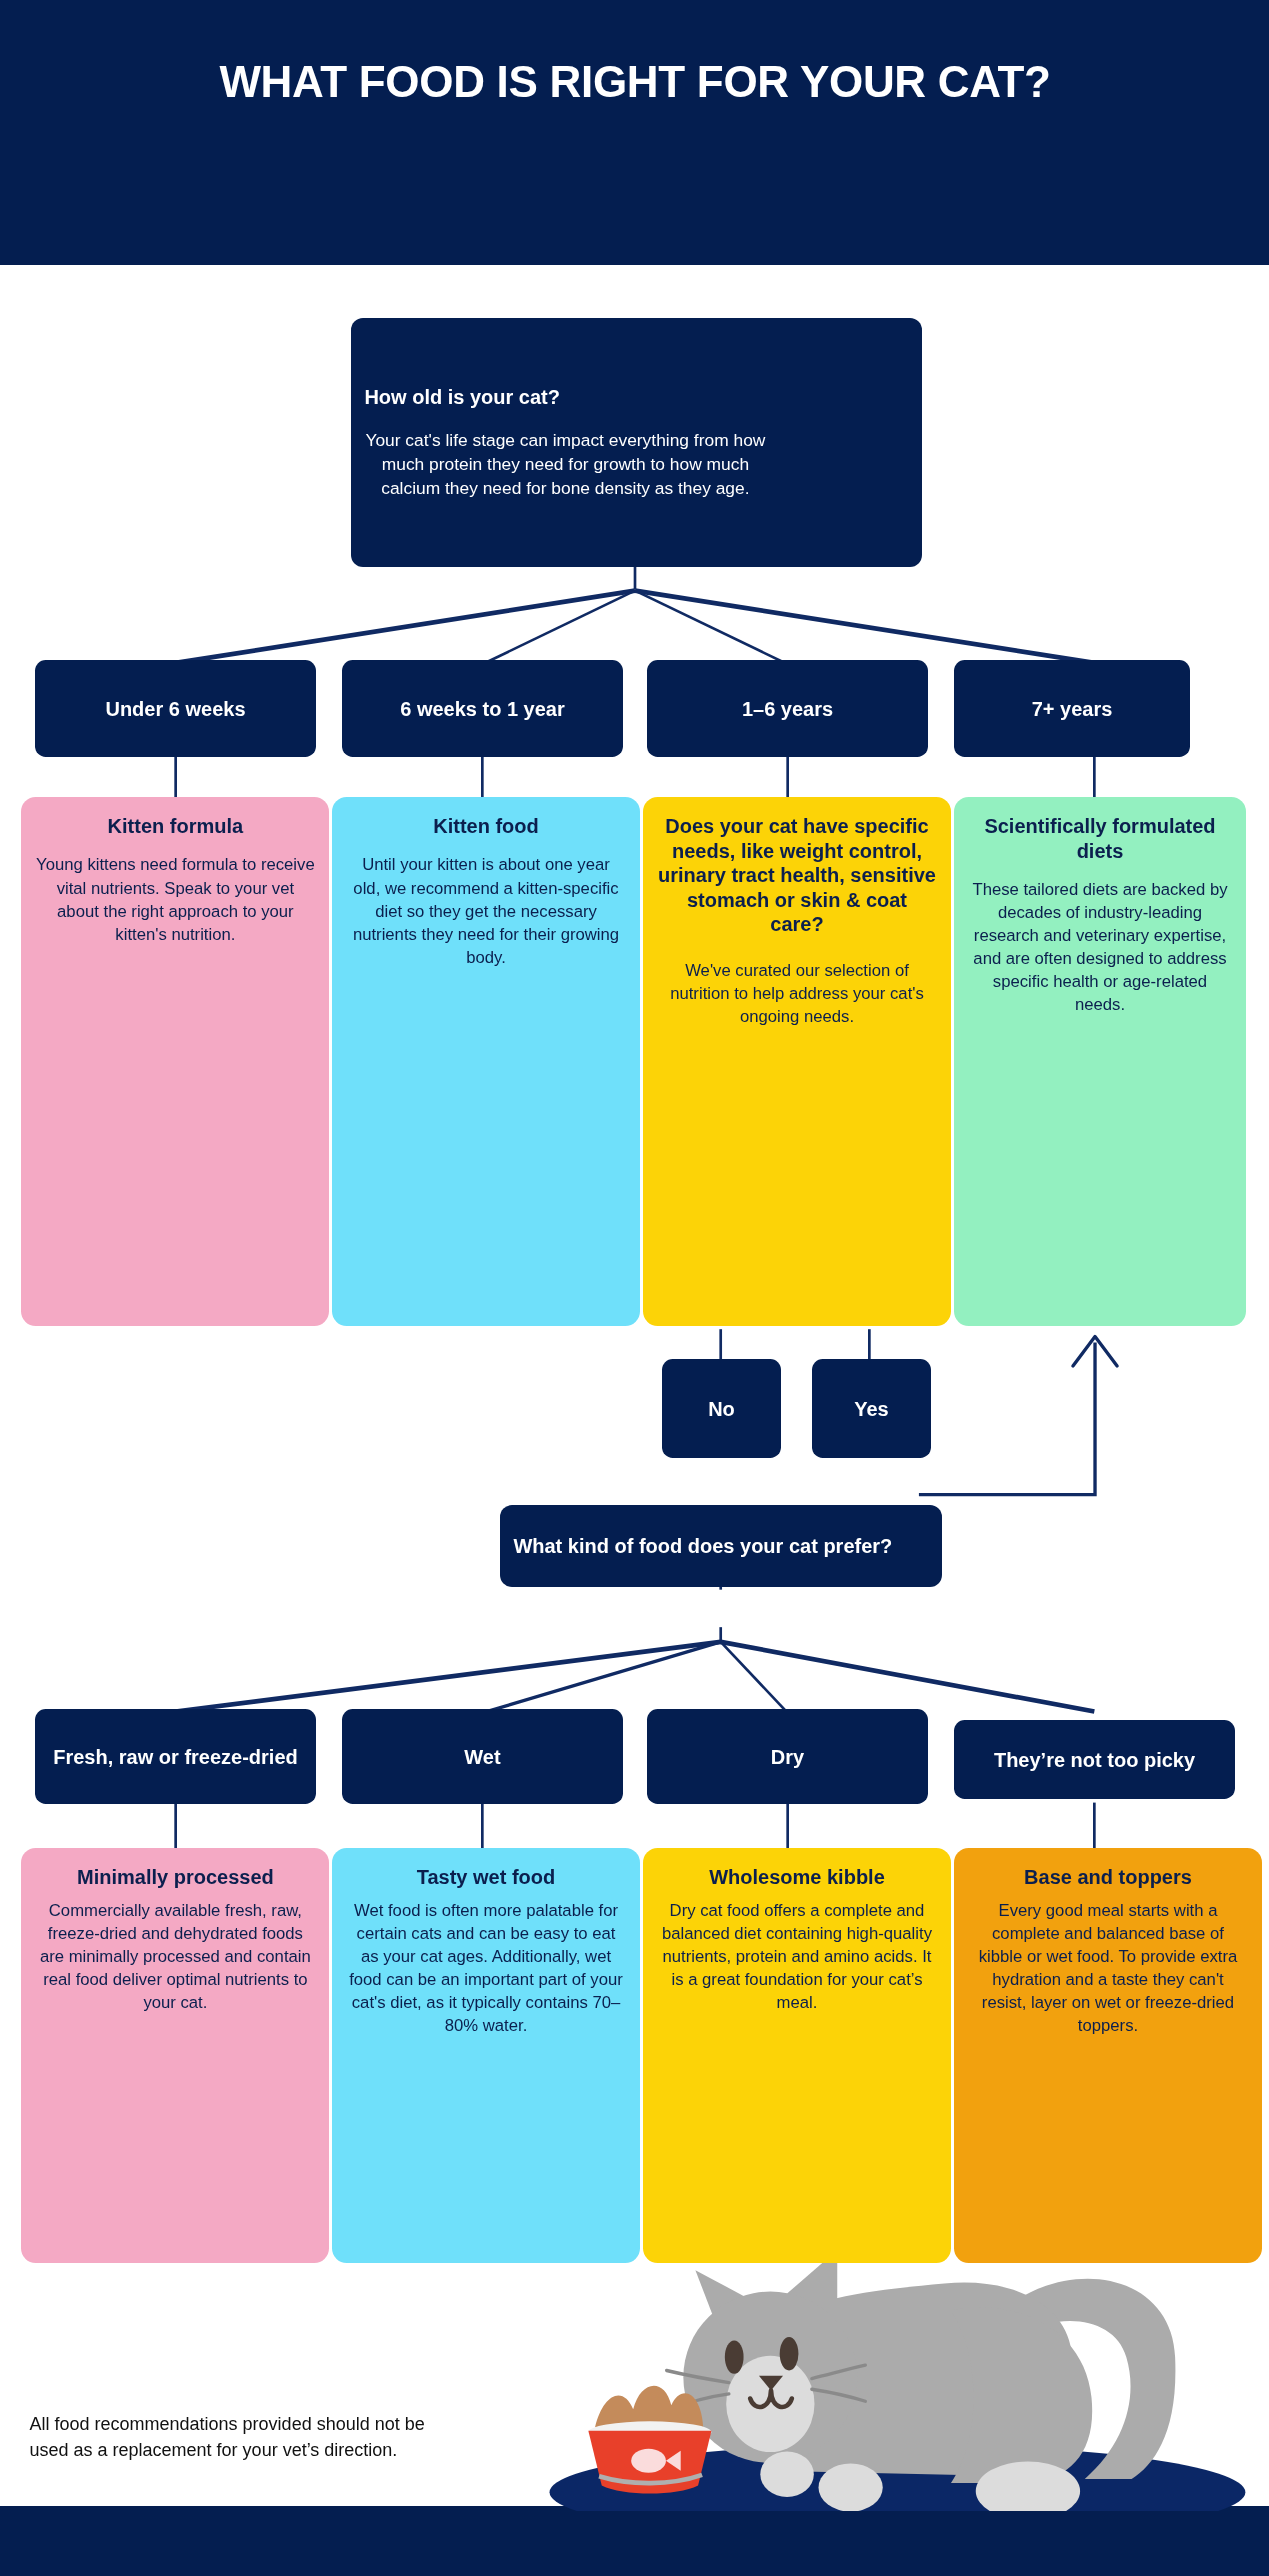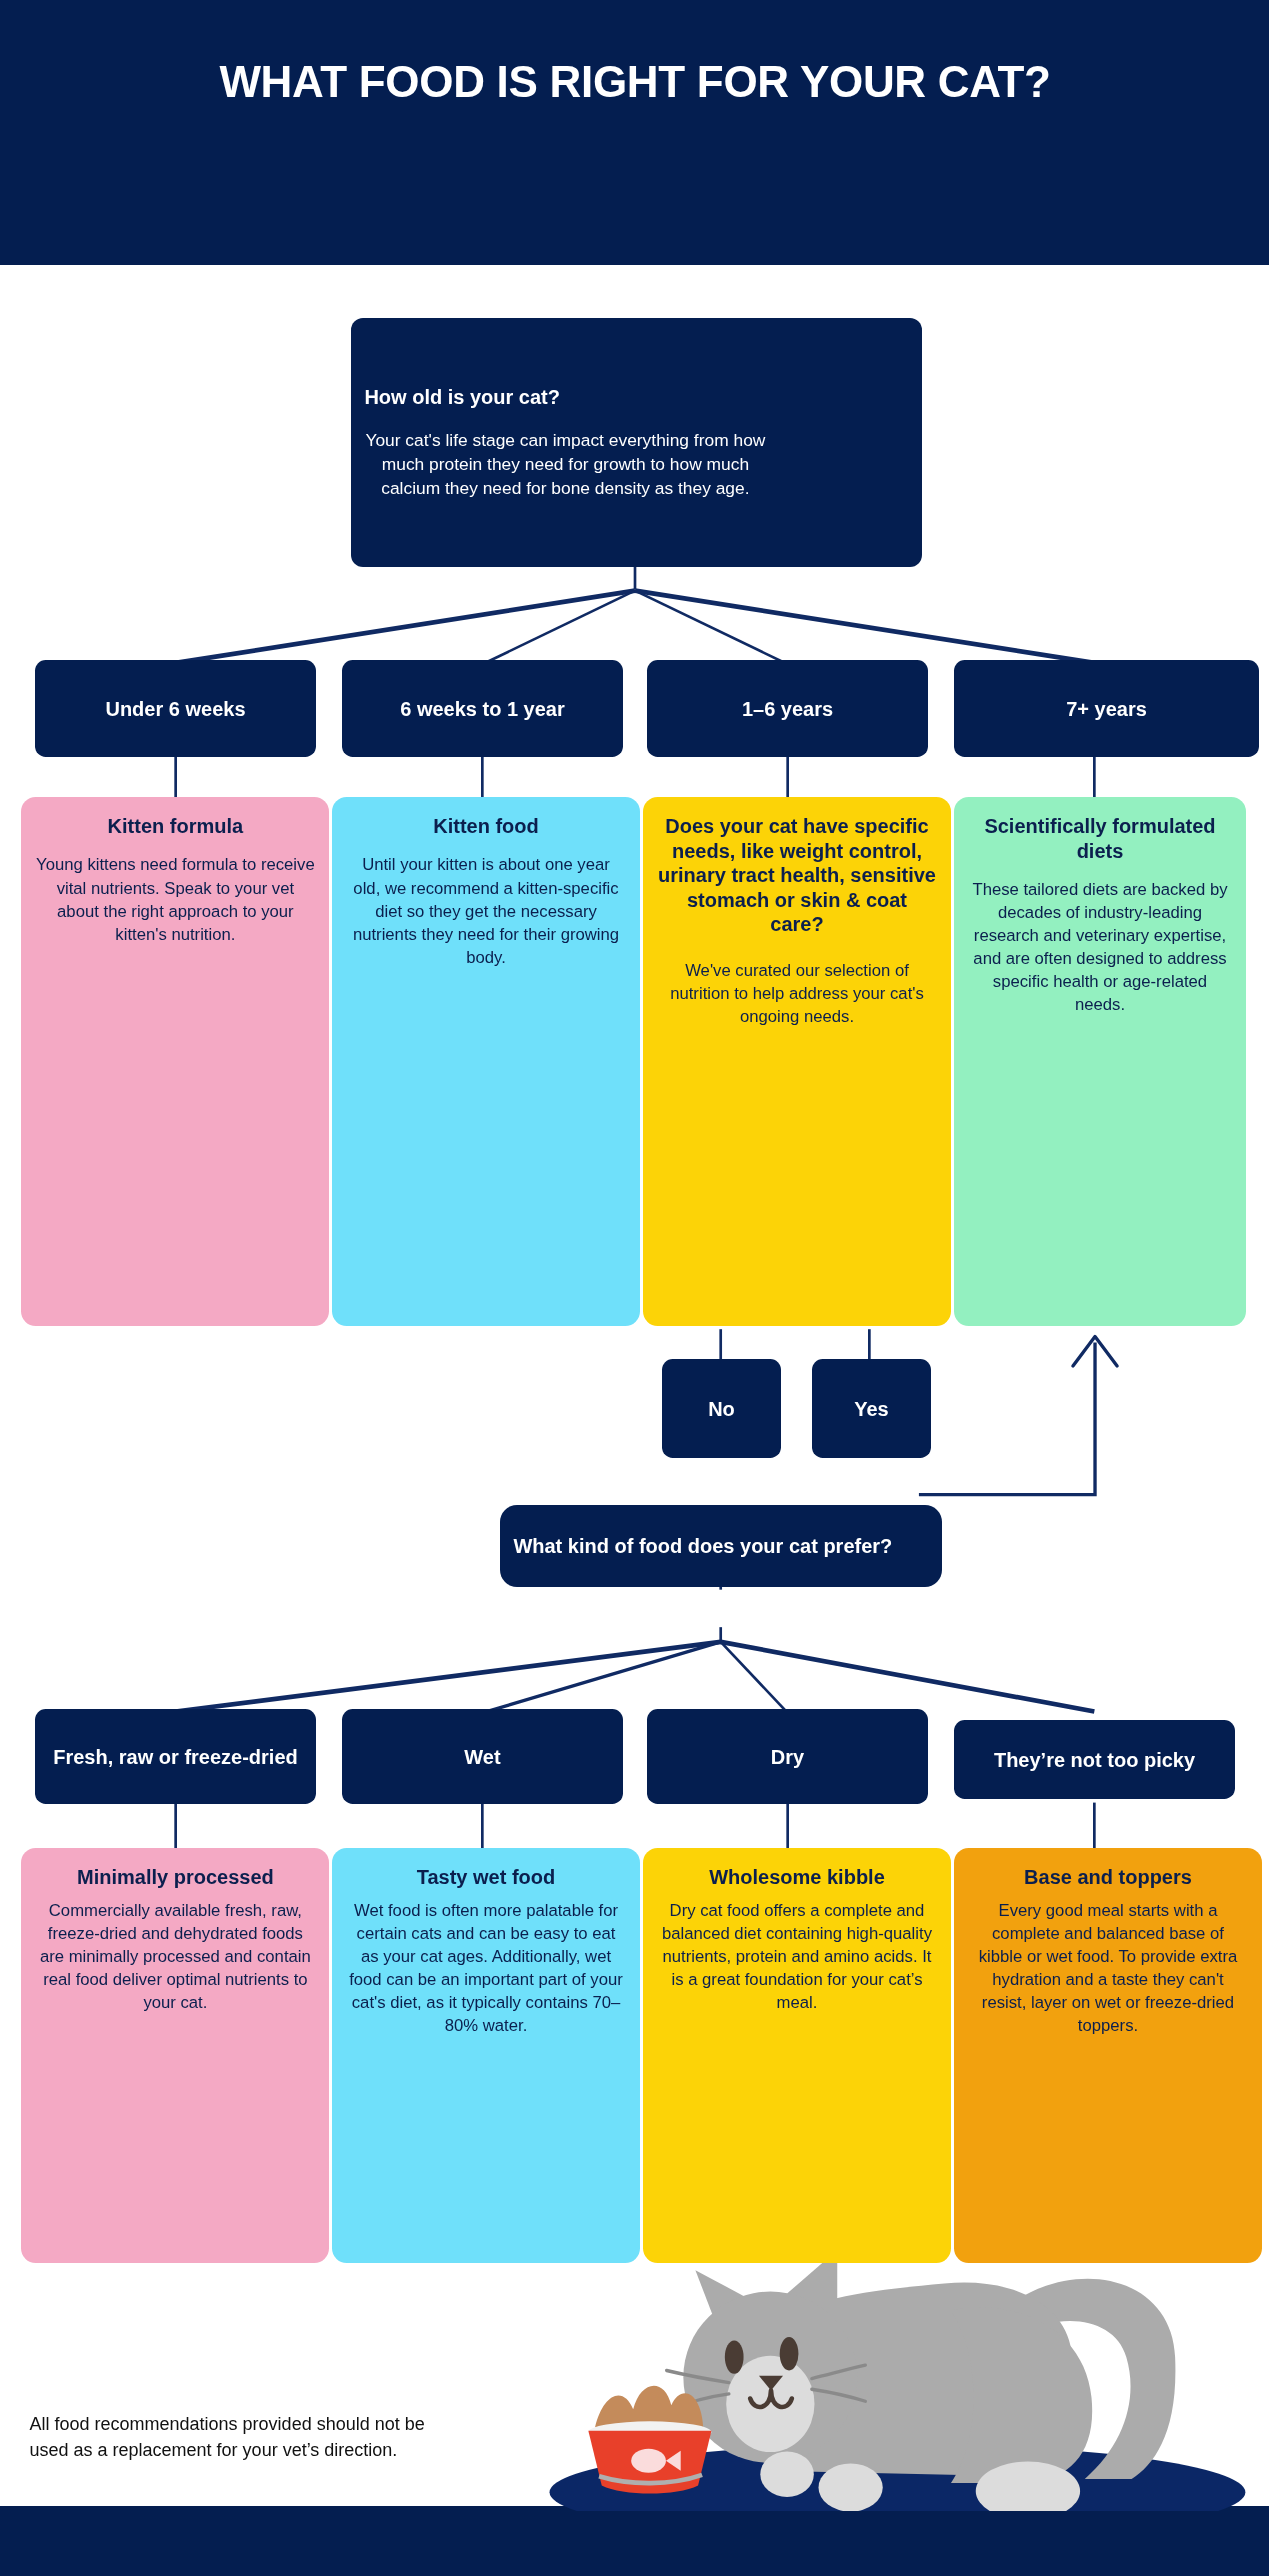--- a/index.html
+++ b/index.html
@@ -154,21 +154,21 @@
 
 <div class="chip" style="left:35px; top:660px; width:281px; height:97px;">
   <span>Under 6 weeks</span>
 </div>
 <div class="chip" style="left:342px; top:660px; width:281px; height:97px;">
   <span>6 weeks to 1 year</span>
 </div>
 <div class="chip" style="left:647px; top:660px; width:281px; height:97px;">
   <span>1–6 years</span>
 </div>
-<div class="chip" style="left:954px; top:660px; width:305px; height:97px;">
+<div class="chip" style="left:954px; top:660px; width:236px; height:97px;">
   <span>7+ years</span>
 </div>
 
 <div class="card" style="left:21.4px; top:797px; width:308px; height:529px; background:#F4A9C4;">
   <div class="c-title">Kitten formula</div>
   <div class="c-body">Young kittens need formula to receive vital nutrients. Speak to your vet about the right approach to your kitten's nutrition.</div>
 </div>
 
 <div class="card" style="left:332px; top:797px; width:308px; height:529px; background:#6FE0FA;">
   <div class="c-title">Kitten food</div>
@@ -185,21 +185,21 @@
   <div class="c-body">These tailored diets are backed by decades of industry-leading research and veterinary expertise, and are often designed to address specific health or age-related needs.</div>
 </div>
 
 <div class="chip" style="left:662px; top:1359px; width:119px; height:99px;">
   <span>No</span>
 </div>
 <div class="chip" style="left:812px; top:1359px; width:119px; height:99px;">
   <span>Yes</span>
 </div>
 
-<div class="navy-box" style="left:500px; top:1505px; width:442px; height:82px;border-radius:17px;">
+<div class="navy-box" style="left:500px; top:1505px; width:442px; height:82px;">
   <div class="bx-title">What kind of food does your cat prefer?</div>
 </div>
 
 <div class="chip" style="left:35px; top:1709px; width:281px; height:95px;">
   <span>Fresh, raw or freeze-dried</span>
 </div>
 <div class="chip" style="left:342px; top:1709px; width:281px; height:95px;">
   <span>Wet</span>
 </div>
 <div class="chip" style="left:647px; top:1709px; width:281px; height:95px;">

